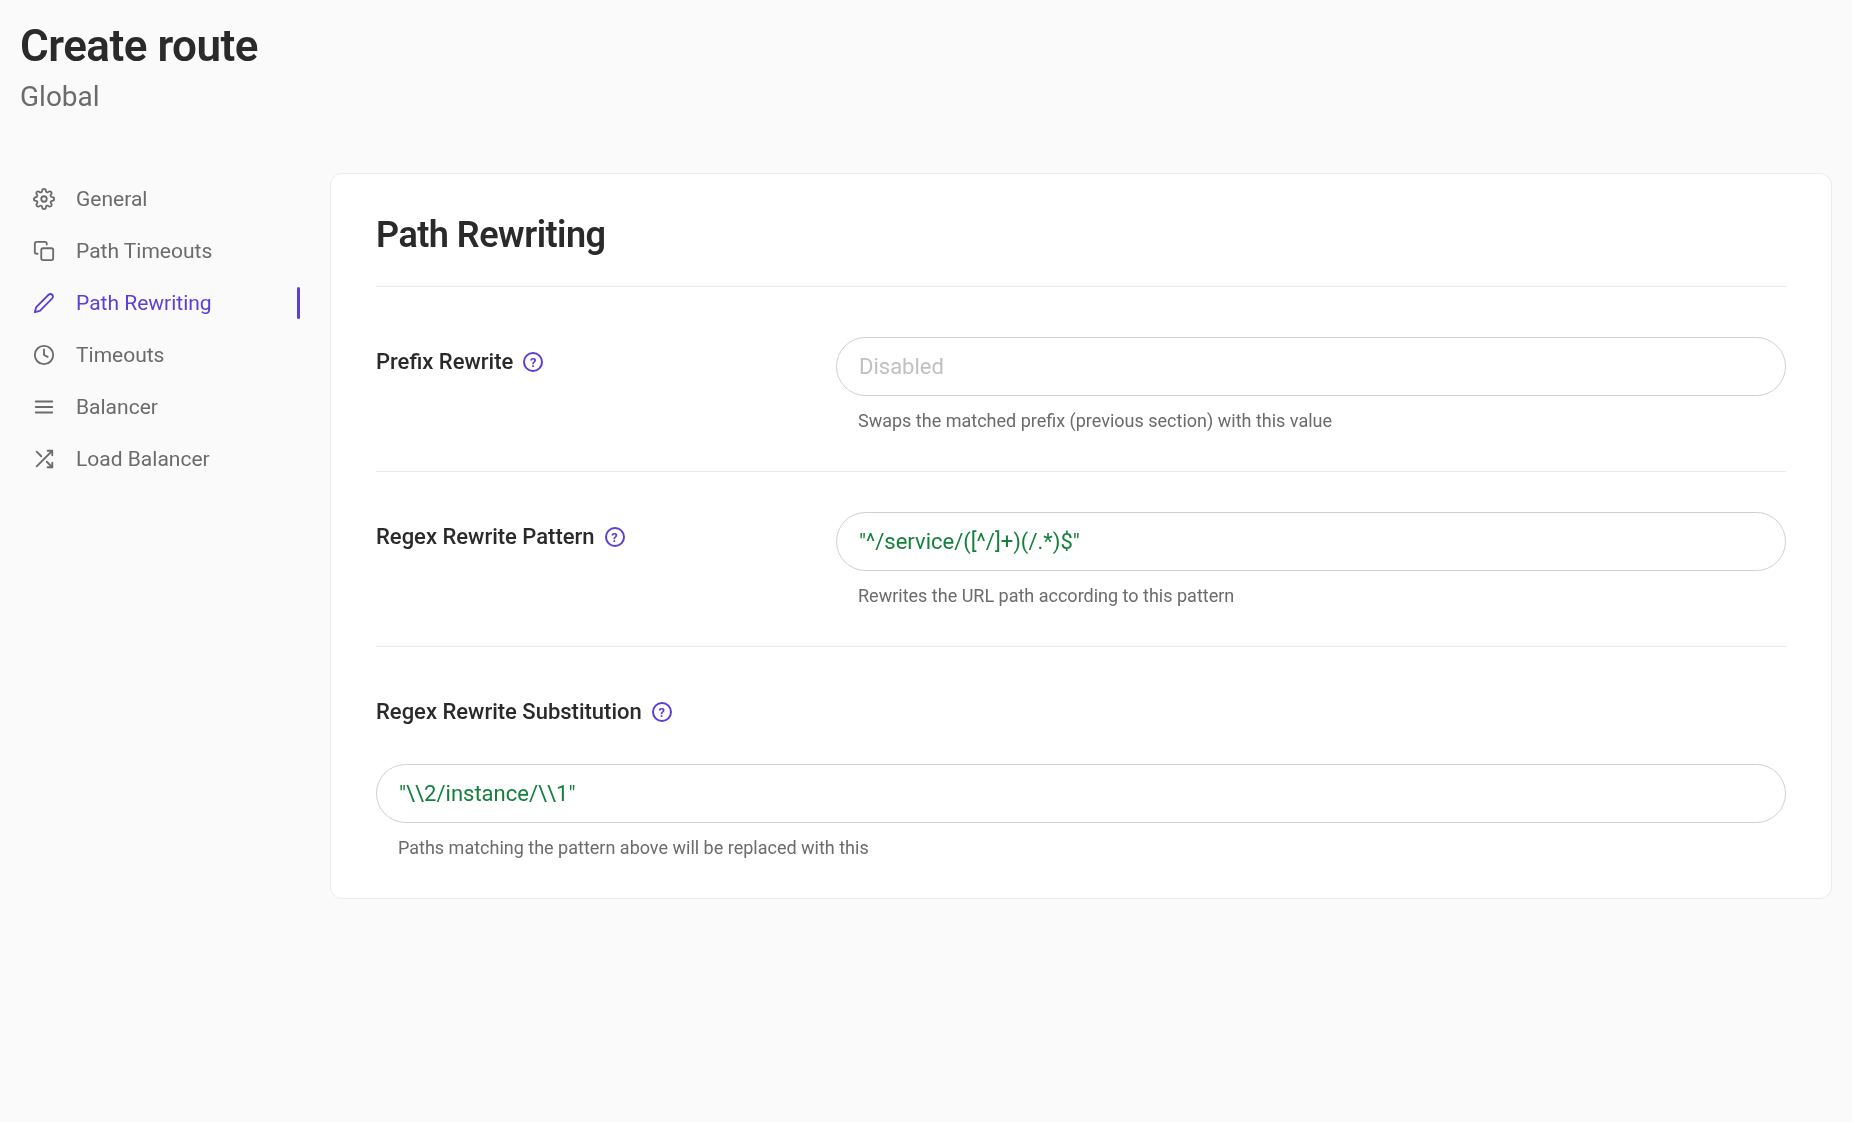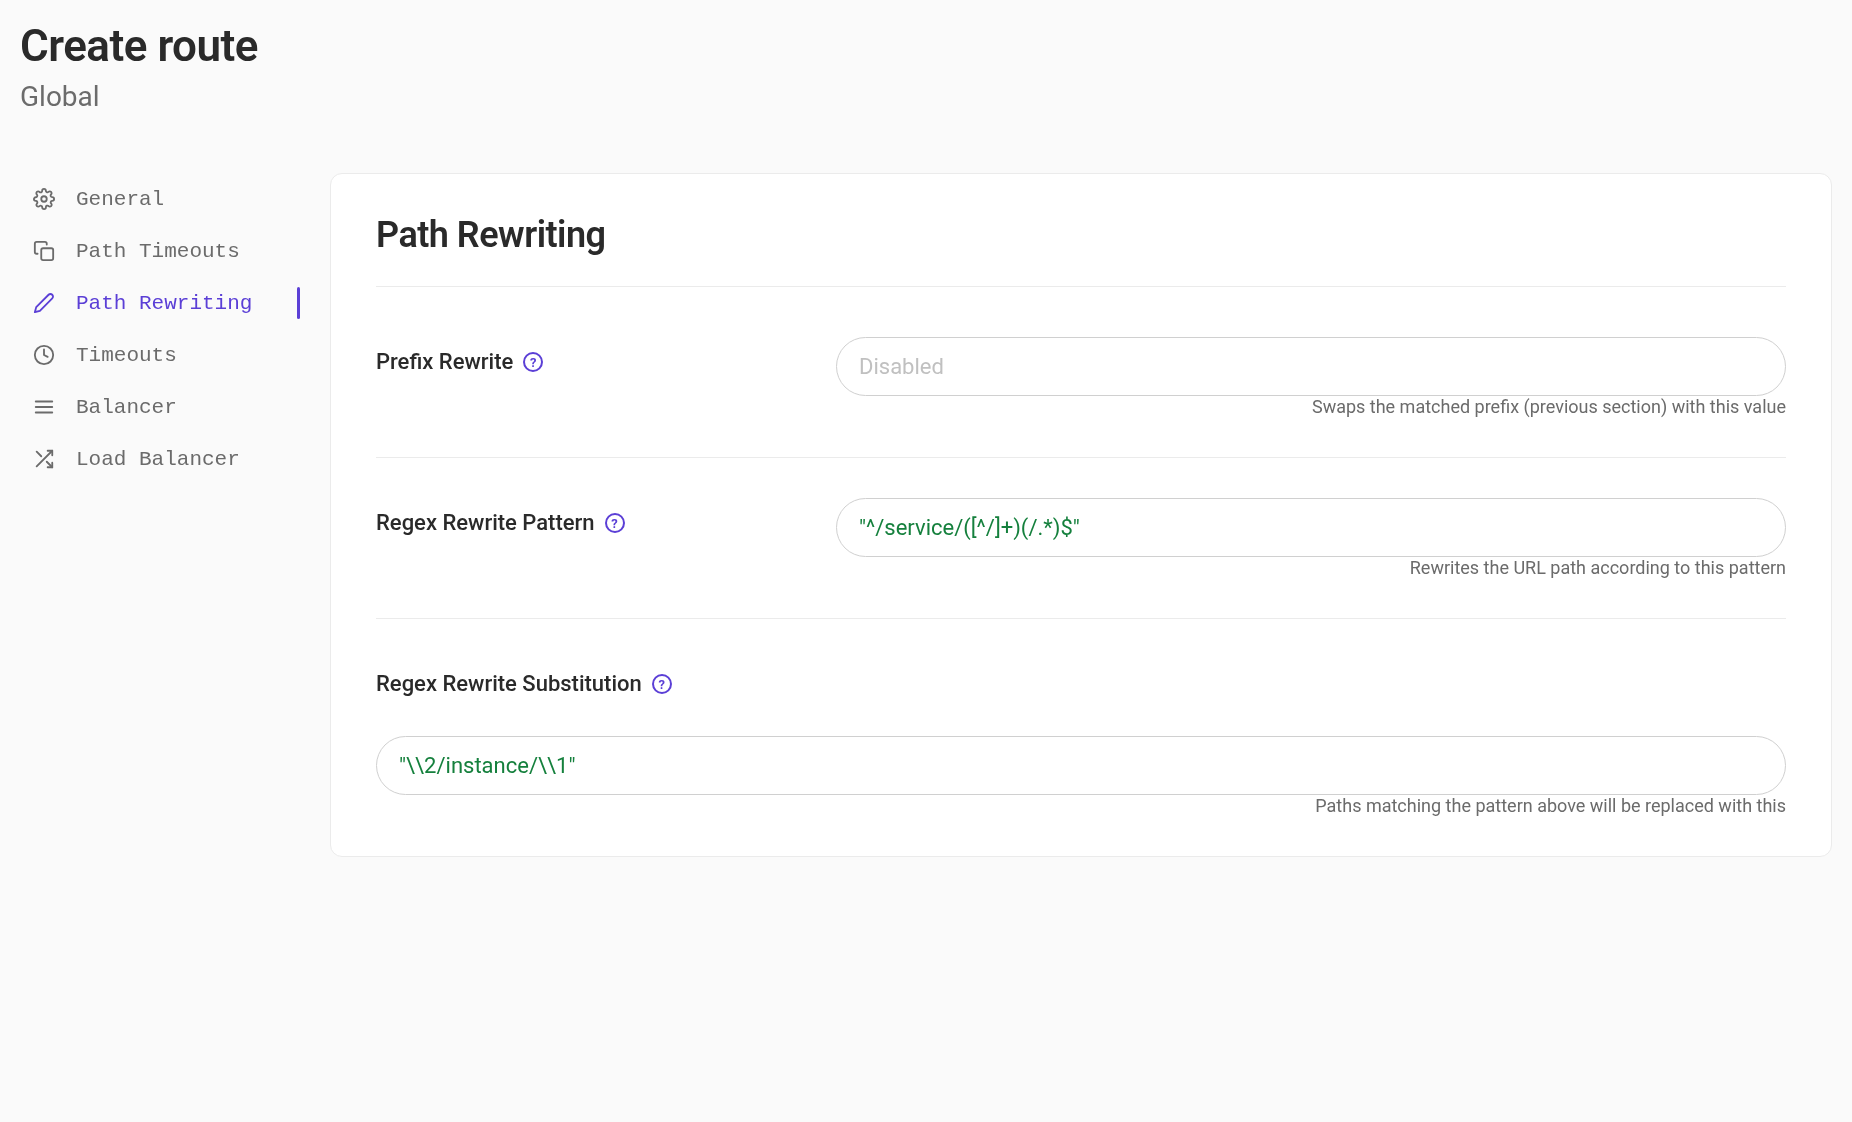--- a/index.html
+++ b/index.html
@@ -28,21 +28,20 @@
       color: #6b6b6b;
       font-weight: 400;
     }
     .content-wrapper {
       display: flex;
       gap: 30px;
     }
     .sidebar {
       width: 280px;
       flex-shrink: 0;
-      font-family: Liberation Mono, monospace;
     }
     .sidebar-item {
       display: flex;
       align-items: center;
       gap: 20px;
       padding: 14px 12px;
       cursor: pointer;
       color: #6b6b6b;
       font-size: 21px;
       position: relative;
@@ -141,22 +140,22 @@
       outline: none;
       color: #15803d;
       font-family: inherit;
     }
     .form-input::placeholder {
       color: #c0c0c0;
     }
     .form-help {
       font-size: 18px;
       color: #6b6b6b;
+      margin-top: 14px;
       padding-left: 22px;
-      text-align: right;
     }
   </style>
 </head>
 <body>
 
 <div class="header">
   <h1 class="page-title">Create route</h1>
   <div class="page-subtitle">Global</div>
 </div>
 

